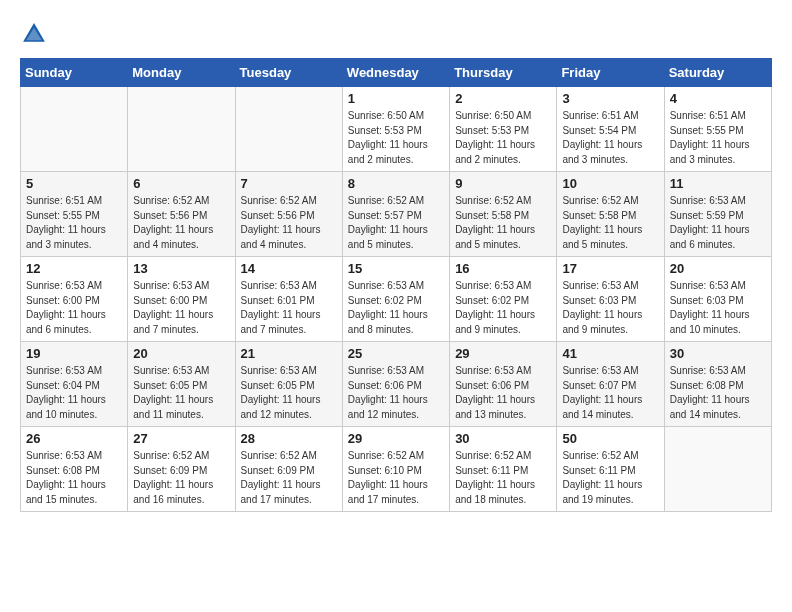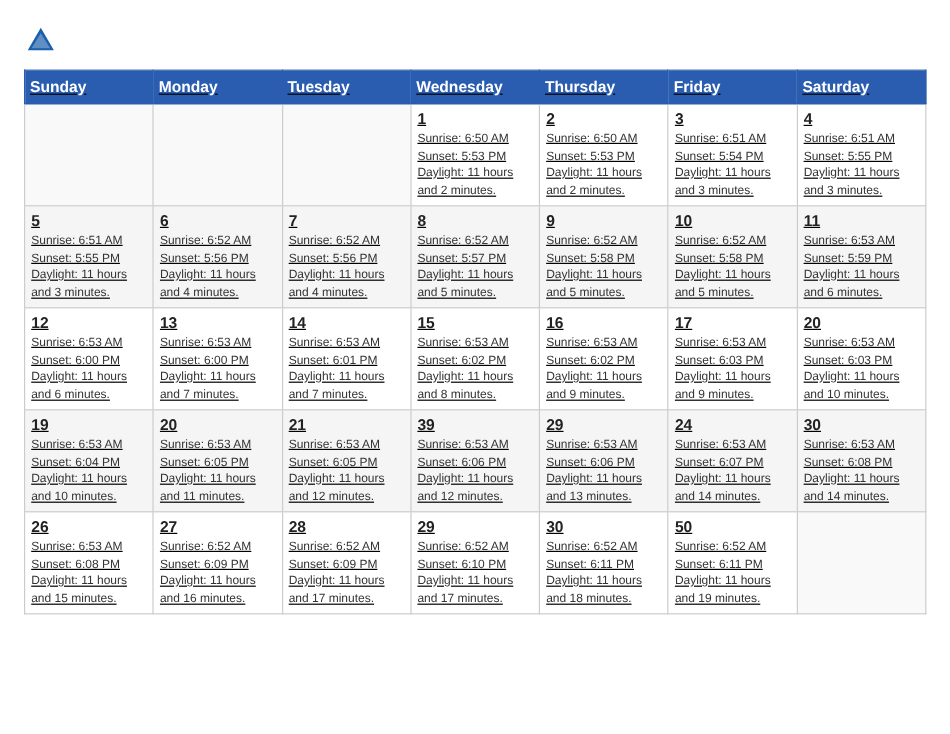--- a/index.html
+++ b/index.html
@@ -42,21 +42,20 @@
     }
     .location {
       font-size: 16px;
       color: #444;
       margin-top: 2px;
     }
     .calendar {
       width: 100%;
       border-collapse: collapse;
       font-size: 11px;
-      text-decoration: underline;
     }
     .calendar th {
       background-color: #2a5db0;
       color: #fff;
       padding: 6px 4px;
       text-align: left;
       font-size: 13px;
       font-weight: bold;
       border: 1px solid #2a5db0;
     }
@@ -249,33 +248,33 @@
 Sunset: 6:05 PM
 Daylight: 11 hours and 11 minutes.</div>
         </td>
         <td>
           <div class="day-num">21</div>
           <div class="day-info" style="white-space: pre-line;">Sunrise: 6:53 AM
 Sunset: 6:05 PM
 Daylight: 11 hours and 12 minutes.</div>
         </td>
         <td>
-          <div class="day-num">39</div>
+          <div class="day-num">25</div>
           <div class="day-info" style="white-space: pre-line;">Sunrise: 6:53 AM
 Sunset: 6:06 PM
 Daylight: 11 hours and 12 minutes.</div>
         </td>
         <td>
           <div class="day-num">29</div>
           <div class="day-info" style="white-space: pre-line;">Sunrise: 6:53 AM
 Sunset: 6:06 PM
 Daylight: 11 hours and 13 minutes.</div>
         </td>
         <td>
-          <div class="day-num">24</div>
+          <div class="day-num">41</div>
           <div class="day-info" style="white-space: pre-line;">Sunrise: 6:53 AM
 Sunset: 6:07 PM
 Daylight: 11 hours and 14 minutes.</div>
         </td>
         <td>
           <div class="day-num">30</div>
           <div class="day-info" style="white-space: pre-line;">Sunrise: 6:53 AM
 Sunset: 6:08 PM
 Daylight: 11 hours and 14 minutes.</div>
         </td>

